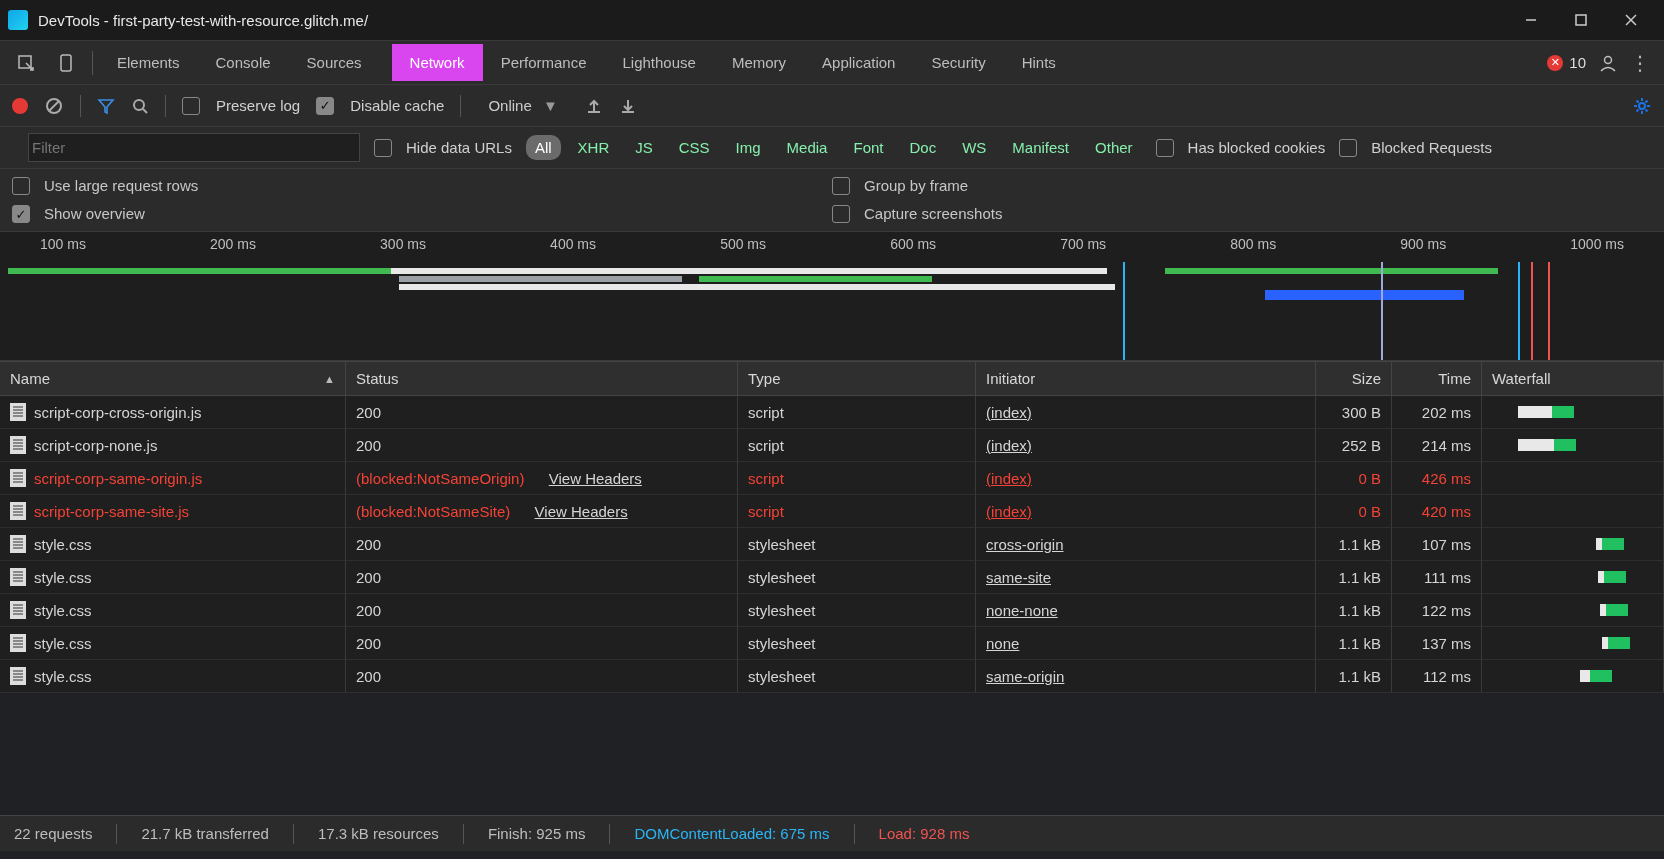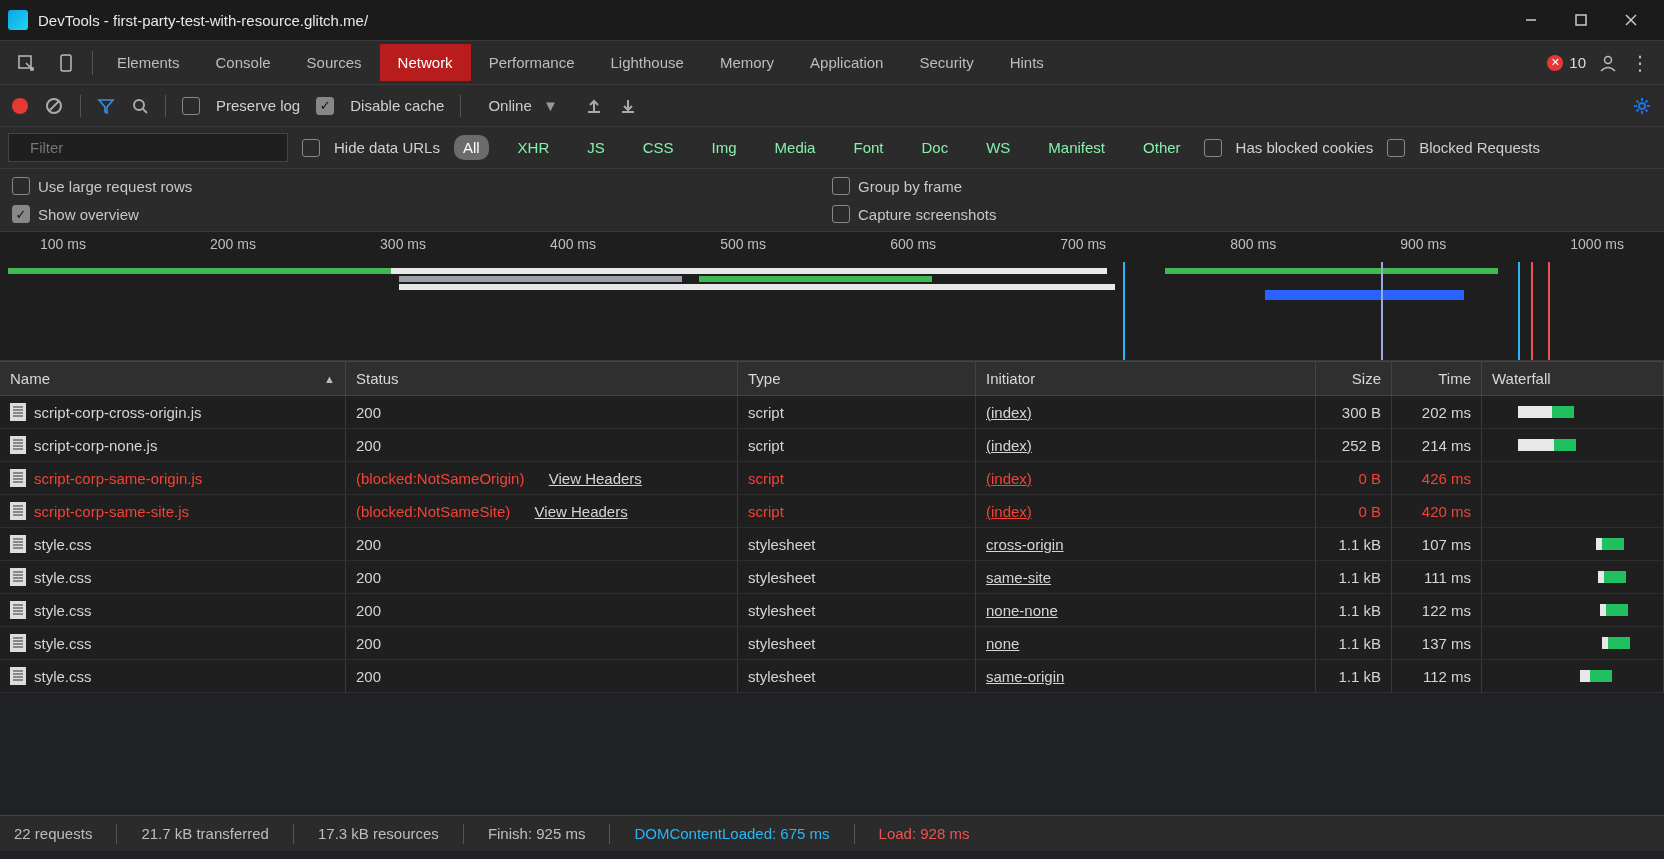--- a/index.html
+++ b/index.html
@@ -41,22 +41,23 @@
 }
 .main-tabs .ticon {
   width: 40px; display:flex; align-items:center; justify-content:center; color:#bbb;
 }
 .main-tabs .tab {
   padding: 10px 18px;
   color: #bdbdbd;
   cursor: pointer;
 }
 .main-tabs .tab.active {
-  background: #b91c1c;
+  background: #d946ef;
   color: #fff;
+  margin-left: 12px;
 }
 .main-tabs .right { margin-left:auto; display:flex; align-items:center; gap:12px; padding-right:8px;}
 .err-badge {
   display:flex; align-items:center; gap:6px; color:#ddd;
 }
 .err-dot { width:16px; height:16px; border-radius:50%; background:#e53935; color:#fff; font-size:11px; display:flex; align-items:center; justify-content:center;}
 .kebab { color:#bbb; font-size:20px; }
 .toolbar {
   height: 42px;
   background: #2b2b2b;
@@ -72,31 +73,31 @@
 .select-throttle {
   background:#2b2b2b; color:#ccc; padding:4px 36px 4px 10px; position:relative; border:1px solid transparent;
 }
 .select-throttle .caret { position:absolute; right:10px; top:4px; color:#999;}
 .gear { color:#1a73e8; margin-left:auto; font-size:18px;}
 .filterbar {
   background:#2b2b2b; border-top:1px solid #3a3a3a;
   display:flex; align-items:center; gap:14px; padding:6px 8px; flex-wrap:wrap;
 }
 .filter-input {
-  background:#1f1f1f; border:1px solid #444; color:#bbb; padding:5px 21px; width:280px; font-size:15px;
+  background:#1f1f1f; border:1px solid #444; color:#bbb; padding:5px 3px; width:332px; font-size:15px;margin-left:20px;
 }
 .type-pill {
   padding:4px 9px; border-radius:10px; color:#86efac; cursor:pointer;
 }
 .type-pill.active { background:#6b6b6b; color:#fff; }
 .optionsbar {
   background:#2b2b2b; border-top:1px solid #3a3a3a;
   display:grid; grid-template-columns:1fr 1fr; padding:8px 12px; row-gap:10px;
 }
-.opt { display:flex; align-items:center; gap:8px; color:#c7c7c7;}
+.opt { display:flex; align-items:flex-start; gap:14px; color:#c7c7c7;}
 .overview {
   background:#1e1e1e; border-top:1px solid #3a3a3a; border-bottom:1px solid #3a3a3a;
   height:130px; position:relative;
 }
 .overview .ticks {
   display:flex; justify-content:space-between; padding:4px 40px 0 40px; font-size:14px; color:#bfbfbf;
 }
 .overview .ticks span { position:relative; }
 .overview .bars { position:absolute; top:34px; left:0; right:0; }
 .lane { height:6px; margin:2px 0; position:relative; }
@@ -250,21 +251,21 @@
         <circle cx="10" cy="10" r="3" fill="none" stroke="#1a73e8" stroke-width="2"></circle>
         <path d="M10 2 L10 5 M10 15 L10 18 M2 10 L5 10 M15 10 L18 10 M4.5 4.5 L6.5 6.5 M13.5 13.5 L15.5 15.5 M15.5 4.5 L13.5 6.5 M6.5 13.5 L4.5 15.5" stroke="#1a73e8" stroke-width="2"></path>
       </svg>
   </div>
 </div>
 
 <div class="filterbar">
   <input class="filter-input" placeholder="Filter" style="">
   <span class="chk"></span>
   <span>Hide data URLs</span>
-  <div id="types-host" style="display:flex;gap:20px;align-items:center;">
+  <div id="types-host" style="display:flex;gap:8px;align-items:center;">
       <span class="type-pill active">All</span>
       <span class="type-pill">XHR</span>
       <span class="type-pill">JS</span>
       <span class="type-pill">CSS</span>
       <span class="type-pill">Img</span>
       <span class="type-pill">Media</span>
       <span class="type-pill">Font</span>
       <span class="type-pill">Doc</span>
       <span class="type-pill">WS</span>
       <span class="type-pill">Manifest</span>

